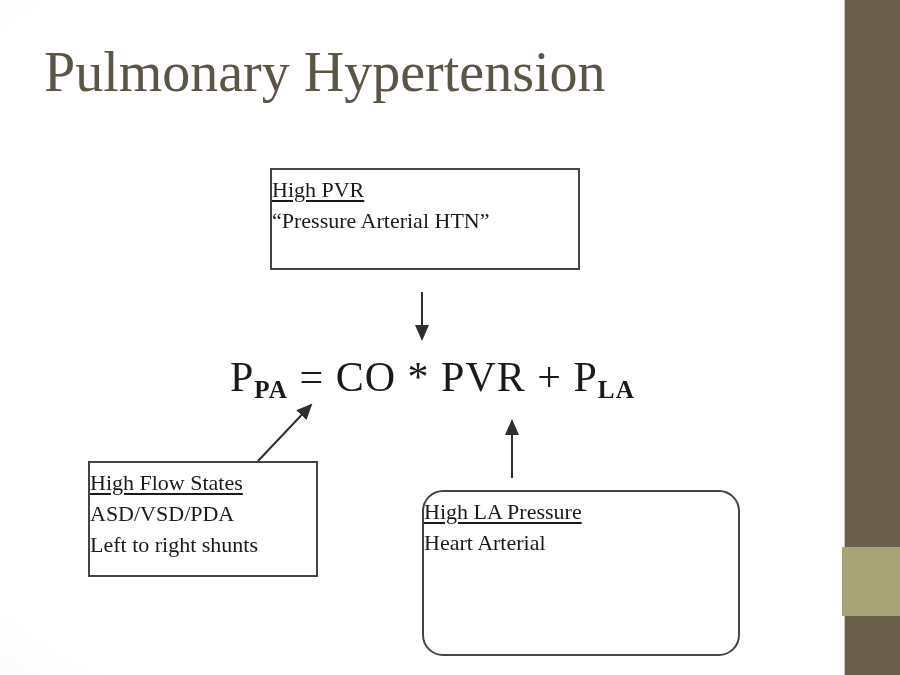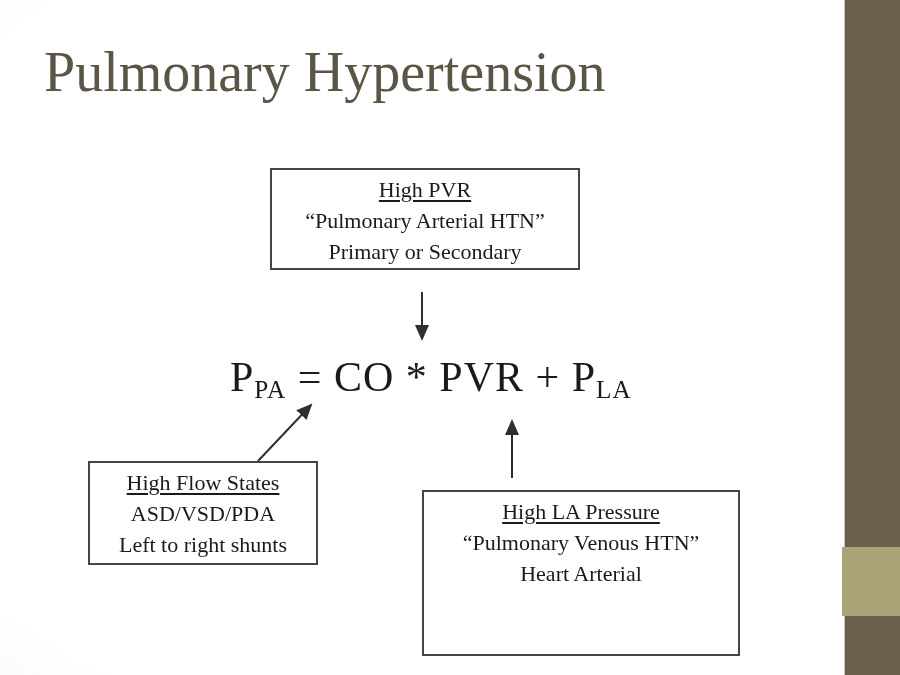--- a/index.html
+++ b/index.html
@@ -21,39 +21,38 @@
   .title{
     position:absolute;left:44px;top:40px;margin:0;
     font-size:56px;font-weight:normal;line-height:1.15;
     color:var(--title);letter-spacing:0px;white-space:nowrap;
   }
   .box{
     position:absolute;box-sizing:border-box;
     border:2px solid var(--box-border);
     background:transparent;
     color:var(--text);
-    text-align:center;
     font-size:22px;line-height:31px;
     padding-top:4px;
   }
   .box-pvr {left:270px;top:168px;width:310px;height:102px;}
-  .box-flow{left:88px; top:461px;width:230px;height:104px;}
-  .box-la  {left:422px;top:490px;width:318px;height:166px;}
+  .box-flow{left:88px; top:461px;width:230px;height:116px;}
+  .box-la  {left:422px;top:490px;width:318px;height:166px;border-radius:21px;}
   .box-title{
     text-decoration:underline;
     text-underline-offset:3px;
   }
   .formula{
     position:absolute;left:230px;top:353px;
     font-size:42px;color:var(--text);
     letter-spacing:1px;white-space:nowrap;
   }
   .formula sub{
     font-size:0.60em;letter-spacing:1px;
-    vertical-align:-0.28em;line-height:0;
+    vertical-align:-0.28em;line-height:0;font-weight:bold;
   }
   .arrows{
     position:absolute;left:0;top:0;width:900px;height:675px;
     pointer-events:none;
   }
   .arrows line{stroke:var(--arrow);stroke-width:2;}
   .arrows marker path{fill:var(--arrow);}
   .side-band{
     position:absolute;right:0;top:0;width:55px;height:675px;
     background:var(--accent-dark);
@@ -66,35 +65,33 @@
 </style>
 </head>
 <body>
 
 <div class="slide">
 
   <h1 class="title">Pulmonary Hypertension</h1>
 
   <div class="box box-pvr">
     <div class="box-title">High PVR</div>
-    <div class="box-line">“Pulmonary Arterial HTN”</div>
-    <div class="box-line">Primary or Secondary</div>
+    <div class="box-line">“Pressure Arterial HTN”</div>
   </div>
 
   <div class="formula"><span>P</span><sub>PA</sub><span> = CO * PVR + P</span><sub>LA</sub></div>
 
   <div class="box box-flow">
     <div class="box-title">High Flow States</div>
     <div class="box-line">ASD/VSD/PDA</div>
     <div class="box-line">Left to right shunts</div>
   </div>
 
   <div class="box box-la">
     <div class="box-title">High LA Pressure</div>
-    <div class="box-line">“Pulmonary Venous HTN”</div>
     <div class="box-line">Heart Arterial</div>
   </div>
 
   <svg class="arrows" viewBox="0 0 900 675" xmlns="http://www.w3.org/2000/svg">
     <defs>
       <marker id="ah" markerWidth="9" markerHeight="8" refX="7" refY="3.5" orient="auto">
         <path d="M0,0 L8,3.5 L0,7 Z"></path>
       </marker>
     </defs>
     <line x1="422" y1="292" x2="422" y2="339" marker-end="url(#ah)"></line>

